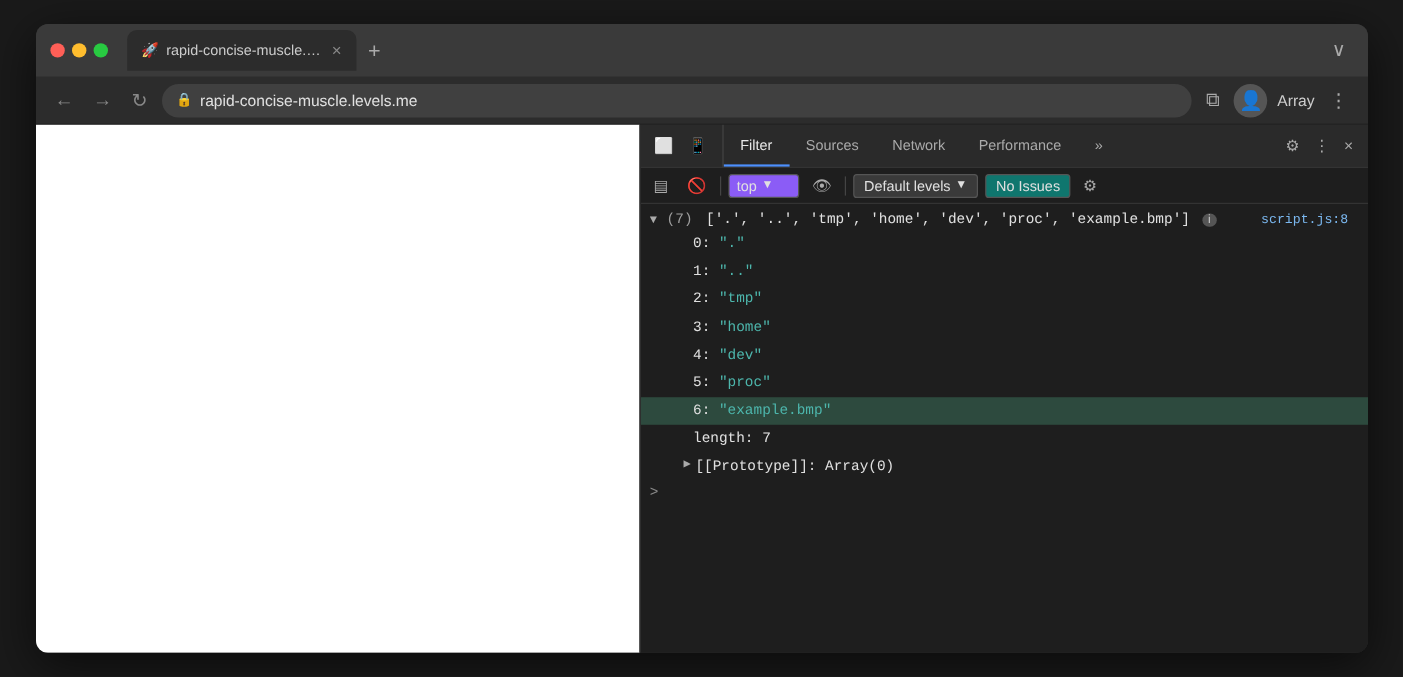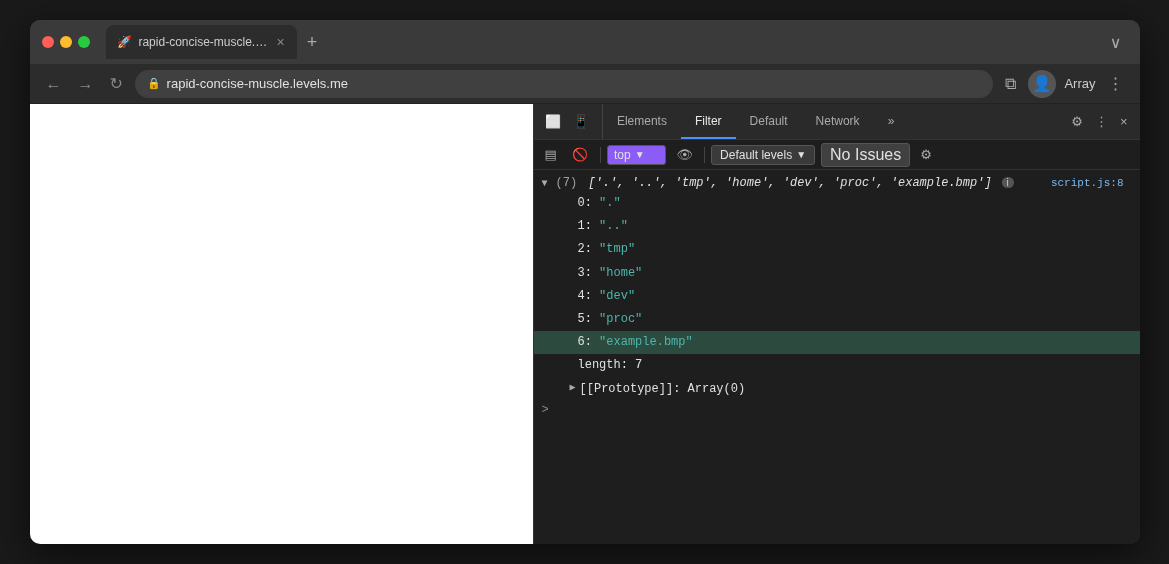--- a/index.html
+++ b/index.html
@@ -318,26 +318,26 @@
       color: #e0e0e0;
       font-size: 12px;
       cursor: pointer;
       display: flex;
       align-items: center;
       gap: 4px;
       white-space: nowrap;
     }
 
     .no-issues-btn {
-      background: #404040;
+      background: #0f766e;
       border: 1px solid #555;
       border-radius: 3px;
       padding: 2px 8px;
       color: #e0e0e0;
-      font-size: 16px;
+      font-size: 12px;
       cursor: pointer;
       white-space: nowrap;
     }
 
     
     .devtools-output {
       flex: 1;
       overflow-y: auto;
       font-family: 'Menlo', 'Monaco', 'Courier New', monospace;
       font-size: 12px;
@@ -451,31 +451,31 @@
     <div class="webpage"></div>
 
     <div class="devtools">
 
       <div class="devtools-tabs">
         <div class="devtools-panel-icons">
           <button class="dt-icon-btn">⬜</button>
           <button class="dt-icon-btn">📱</button>
         </div>
         <div class="devtools-tab-list">
-          <div class="dt-tab">
-            <span>Elements</span>
-          </div>
           <div class="dt-tab active">
             <span>Filter</span>
           </div>
           <div class="dt-tab">
-            <span>Default</span>
+            <span>Sources</span>
           </div>
           <div class="dt-tab">
             <span>Network</span>
+          </div>
+          <div class="dt-tab">
+            <span>Performance</span>
           </div>
           <div class="dt-tab">
             <span>»</span>
           </div>
         </div>
         <div class="devtools-tab-actions">
           <button class="dt-icon-btn">⚙</button>
           <button class="dt-icon-btn">⋮</button>
           <button class="dt-icon-btn">×</button>
         </div>
@@ -499,21 +499,21 @@
           <span>No Issues</span>
         </div>
         <button class="dt-icon-btn">⚙</button>
       </div>
 
       <div class="devtools-output">
 
         <div class="console-main-line" style="padding-left:8px; display:flex; align-items:baseline;">
           <span style="color:#aaa; font-size:10px; margin-right:4px; cursor:pointer;">▼</span>
           <span style="color:#9e9e9e;">(7)&nbsp;</span>
-          <span style="color:#e0e0e0;font-style:italic;">['.',&nbsp;'..',&nbsp;'tmp',&nbsp;'home',&nbsp;'dev',&nbsp;'proc',&nbsp;'example.bmp']</span>
+          <span style="color:#e0e0e0;">['.',&nbsp;'..',&nbsp;'tmp',&nbsp;'home',&nbsp;'dev',&nbsp;'proc',&nbsp;'example.bmp']</span>
           <span class="array-badge" style="margin-left:6px;">i</span>
           <span class="script-link">script.js:8</span>
         </div>
 
         <div class="console-line console-indent" style="padding-left:44px;">
           <span style="color:#e0e0e0;">0:&nbsp;</span>
           <span class="console-cyan">"."</span>
         </div>
         <div class="console-line console-indent" style="padding-left:44px;">
           <span style="color:#e0e0e0;">1:&nbsp;</span>

